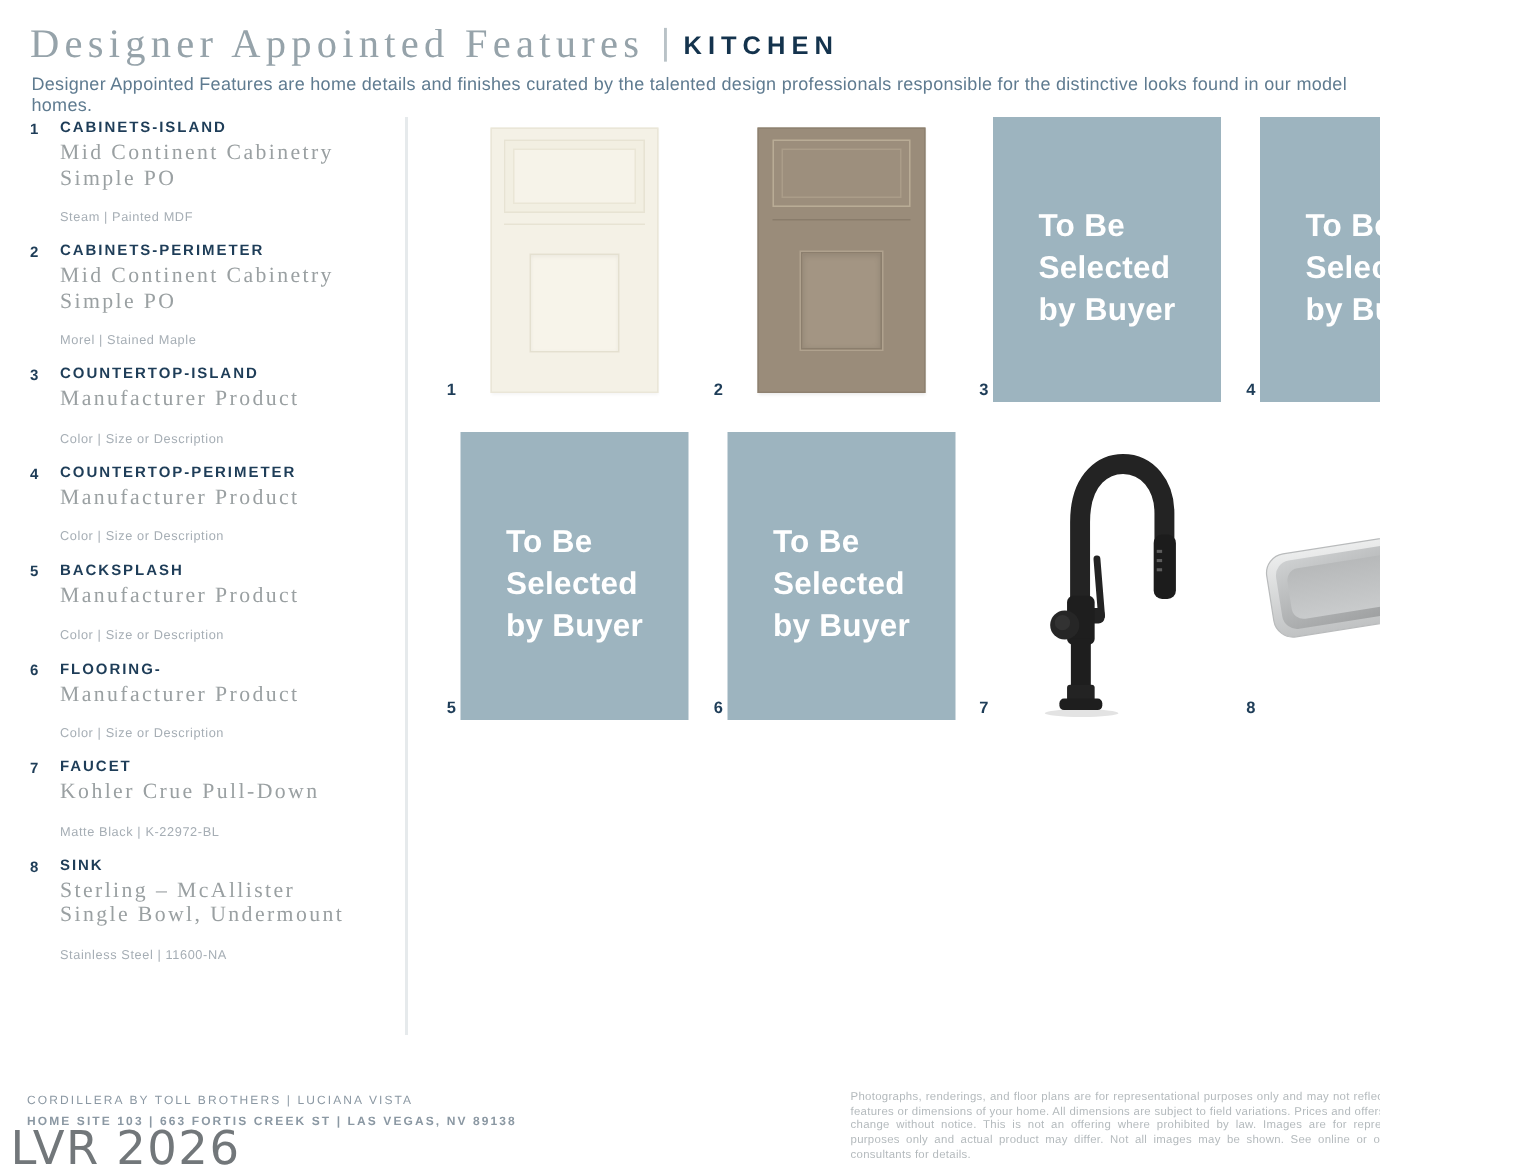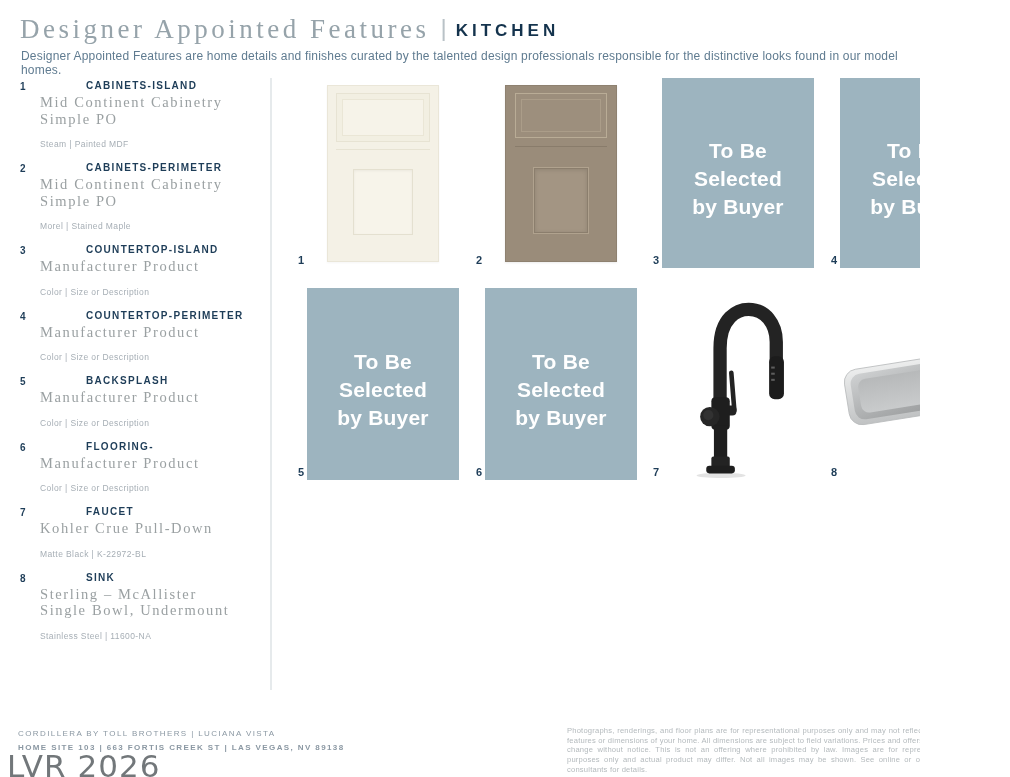--- a/index.html
+++ b/index.html
@@ -24,21 +24,21 @@
   }
 
   
   .sidebar { position:absolute; left:20px; top:80px; width:245px; }
   .feature { display:flex; margin-bottom:13px; }
   .feature .num {
     width:20px; flex:0 0 20px; font-size:10px; font-weight:700; color:#1e3d58; padding-top:1px;
   }
   .feature .body { flex:1; }
   .feature .category {
-    font-size:10px; font-weight:700; color:#1e3d58; letter-spacing:1.3px; margin-bottom:3px;margin-left:46px;
+    font-size:10px; font-weight:700; color:#1e3d58; letter-spacing:1.3px; margin-bottom:3px;
   }
   .feature .name-line {
     font-family:"Liberation Serif", serif; font-size:14.5px; color:#9aa0a2;
     letter-spacing:1.6px; line-height:16.5px;
   }
   .feature .name-line:empty { display:none; }
   .feature .detail {
     font-size:8.5px; color:#a6aeb5; letter-spacing:0.4px; margin-top:12px;
   }
 
@@ -48,21 +48,21 @@
 
   
   .tile { position:absolute; width:152px; }
   .tile-num {
     position:absolute; left:-18px; bottom:2px; width:15px; text-align:right;
     font-size:11px; font-weight:700; color:#1e3d58;
   }
   .tbd {
     background:#9db4bf; display:flex; align-items:center; justify-content:center;
   }
-  .tbd-text { text-align:center; color:#ffffff; font-size:21px; font-weight:700; line-height:28px; letter-spacing:0.2px;margin-top:12px; }
+  .tbd-text { color:#ffffff; font-size:21px; font-weight:700; line-height:28px; letter-spacing:0.2px;margin-top:12px; }
 
   
   .cab { width:112px; height:177px; margin:7px auto 0 auto; position:relative; }
   .cab-drawer, .cab-door, .cab-panel { position:absolute; }
   .cab1 { background:#f4f1e6; border:1px solid #eae6d8; box-shadow:0 1px 2px rgba(0,0,0,0.04); }
   .cab1 .cab-drawer { top:7px; left:8px; right:8px; height:49px; background:#f6f3e9;
     border:1px solid #e7e3d3; box-shadow:inset 0 0 0 5px #f2efe2, inset 0 0 0 6px #eae6d6; }
   .cab1 .cab-door { top:63px; left:8px; right:8px; bottom:7px; border-top:1px solid #e7e3d3; }
   .cab1 .cab-panel { top:19px; left:17px; right:17px; bottom:19px; background:#f7f4ea;
     border:1px solid #e4e0d0; box-shadow:inset 0 1px 3px rgba(0,0,0,0.05); }

